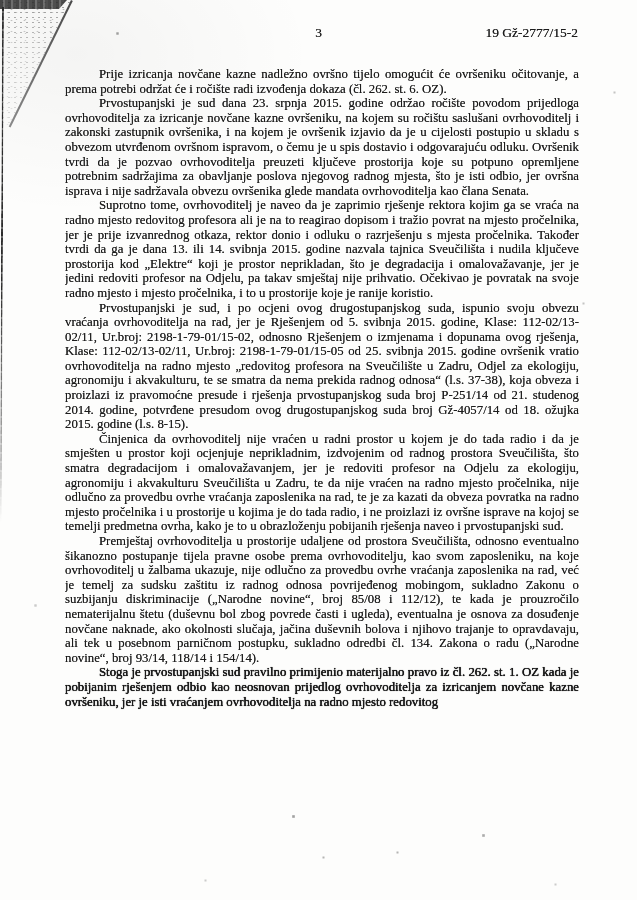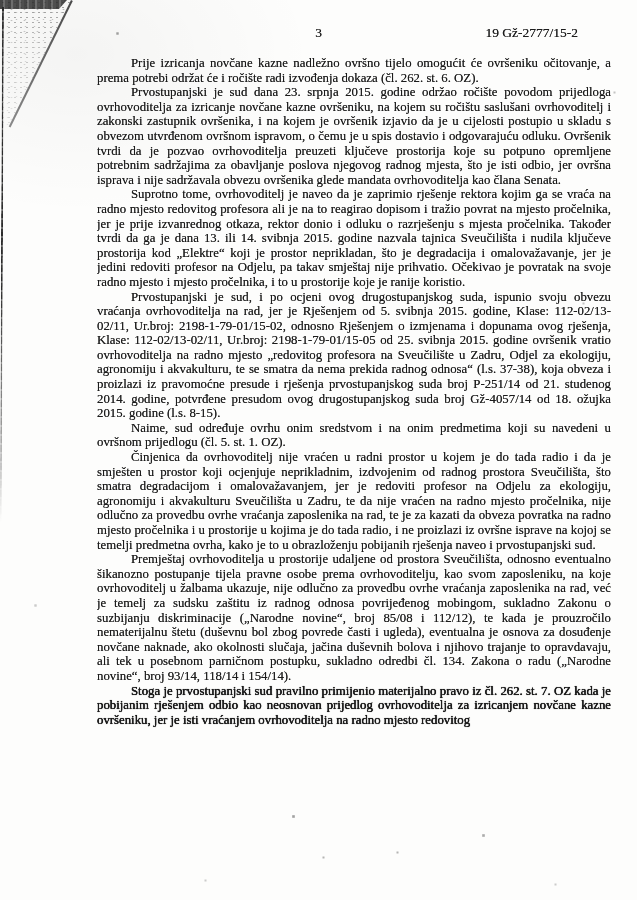--- a/index.html
+++ b/index.html
@@ -81,27 +81,26 @@
     text-shadow: 0 0 0.4px rgba(25,25,25,0.8);
   }
   .case-number {
     position: absolute; right: 59px;
     text-shadow: 0 0 0.4px rgba(25,25,25,0.8);
     margin-left: 28px;
   }
 
   
   .document-body {
-    position: absolute; top: 56px; left: 65px;
+    position: absolute; top: 67px; left: 65px;
     width: 514px; height: 790px;
     font-size: 12.8px;
     line-height: 14.6px;
     text-align: justify;
     overflow: hidden;
-    margin-left: 32px;
   }
   .para {
     margin: 0;
     text-indent: 34px;
     text-shadow: 0 0 0.35px rgba(25,25,25,0.75);
   }
   .para.bold {
     text-shadow: 0 0 0.85px #141414, 0 0 0.4px #141414;
   }
 </style>
@@ -119,19 +118,18 @@
   <div class="header">
     <span class="page-number">3</span>
     <span class="case-number">19 Gž-2777/15-2</span>
   </div>
 
   <div class="document-body">
       <p class="para">Prije izricanja novčane kazne nadležno ovršno tijelo omogućit će ovršeniku očitovanje, a prema potrebi održat će i ročište radi izvođenja dokaza (čl. 262. st. 6. OZ).</p>
       <p class="para">Prvostupanjski je sud dana 23. srpnja 2015. godine održao ročište povodom prijedloga ovrhovoditelja za izricanje novčane kazne ovršeniku, na kojem su ročištu saslušani ovrhovoditelj i zakonski zastupnik ovršenika, i na kojem je ovršenik izjavio da je u cijelosti postupio u skladu s obvezom utvrđenom ovršnom ispravom, o čemu je u spis dostavio i odgovarajuću odluku. Ovršenik tvrdi da je pozvao ovrhovoditelja preuzeti ključeve prostorija koje su potpuno opremljene potrebnim sadržajima za obavljanje poslova njegovog radnog mjesta, što je isti odbio, jer ovršna isprava i nije sadržavala obvezu ovršenika glede mandata ovrhovoditelja kao člana Senata.</p>
       <p class="para">Suprotno tome, ovrhovoditelj je naveo da je zaprimio rješenje rektora kojim ga se vraća na radno mjesto redovitog profesora ali je na to reagirao dopisom i tražio povrat na mjesto pročelnika, jer je prije izvanrednog otkaza, rektor donio i odluku o razrješenju s mjesta pročelnika. Također tvrdi da ga je dana 13. ili 14. svibnja 2015. godine nazvala tajnica Sveučilišta i nudila ključeve prostorija kod „Elektre“ koji je prostor neprikladan, što je degradacija i omalovažavanje, jer je jedini redoviti profesor na Odjelu, pa takav smještaj nije prihvatio. Očekivao je povratak na svoje radno mjesto i mjesto pročelnika, i to u prostorije koje je ranije koristio.</p>
       <p class="para">Prvostupanjski je sud, i po ocjeni ovog drugostupanjskog suda, ispunio svoju obvezu vraćanja ovrhovoditelja na rad, jer je Rješenjem od 5. svibnja 2015. godine, Klase: 112-02/13-02/11, Ur.broj: 2198-1-79-01/15-02, odnosno Rješenjem o izmjenama i dopunama ovog rješenja, Klase: 112-02/13-02/11, Ur.broj: 2198-1-79-01/15-05 od 25. svibnja 2015. godine ovršenik vratio ovrhovoditelja na radno mjesto „redovitog profesora na Sveučilište u Zadru, Odjel za ekologiju, agronomiju i akvakulturu, te se smatra da nema prekida radnog odnosa“ (l.s. 37-38), koja obveza i proizlazi iz pravomoćne presude i rješenja prvostupanjskog suda broj P-251/14 od 21. studenog 2014. godine, potvrđene presudom ovog drugostupanjskog suda broj Gž-4057/14 od 18. ožujka 2015. godine (l.s. 8-15).</p>
-      <p class="para">Naime, sud određuje ovrhu onim sredstvom i na onim predmetima koji su navedeni u ovršnom prijedlogu (čl. 5. st. 1. OZ).</p>
       <p class="para">Činjenica da ovrhovoditelj nije vraćen u radni prostor u kojem je do tada radio i da je smješten u prostor koji ocjenjuje neprikladnim, izdvojenim od radnog prostora Sveučilišta, što smatra degradacijom i omalovažavanjem, jer je redoviti profesor na Odjelu za ekologiju, agronomiju i akvakulturu Sveučilišta u Zadru, te da nije vraćen na radno mjesto pročelnika, nije odlučno za provedbu ovrhe vraćanja zaposlenika na rad, te je za kazati da obveza povratka na radno mjesto pročelnika i u prostorije u kojima je do tada radio, i ne proizlazi iz ovršne isprave na kojoj se temelji predmetna ovrha, kako je to u obrazloženju pobijanih rješenja naveo i prvostupanjski sud.</p>
       <p class="para">Premještaj ovrhovoditelja u prostorije udaljene od prostora Sveučilišta, odnosno eventualno šikanozno postupanje tijela pravne osobe prema ovrhovoditelju, kao svom zaposleniku, na koje ovrhovoditelj u žalbama ukazuje, nije odlučno za provedbu ovrhe vraćanja zaposlenika na rad, već je temelj za sudsku zaštitu iz radnog odnosa povrijeđenog mobingom, sukladno Zakonu o suzbijanju diskriminacije („Narodne novine“, broj 85/08 i 112/12), te kada je prouzročilo nematerijalnu štetu (duševnu bol zbog povrede časti i ugleda), eventualna je osnova za dosuđenje novčane naknade, ako okolnosti slučaja, jačina duševnih bolova i njihovo trajanje to opravdavaju, ali tek u posebnom parničnom postupku, sukladno odredbi čl. 134. Zakona o radu („Narodne novine“, broj 93/14, 118/14 i 154/14).</p>
-      <p class="para bold">Stoga je prvostupanjski sud pravilno primijenio materijalno pravo iz čl. 262. st. 7. OZ kada je pobijanim rješenjem odbio kao neosnovan prijedlog ovrhovoditelja za izricanjem novčane kazne ovršeniku, jer je isti vraćanjem ovrhovoditelja na radno mjesto redovitog</p>
+      <p class="para bold">Stoga je prvostupanjski sud pravilno primijenio materijalno pravo iz čl. 262. st. 1. OZ kada je pobijanim rješenjem odbio kao neosnovan prijedlog ovrhovoditelja za izricanjem novčane kazne ovršeniku, jer je isti vraćanjem ovrhovoditelja na radno mjesto redovitog</p>
     </div>
 
 </div>
 
 </body></html>

